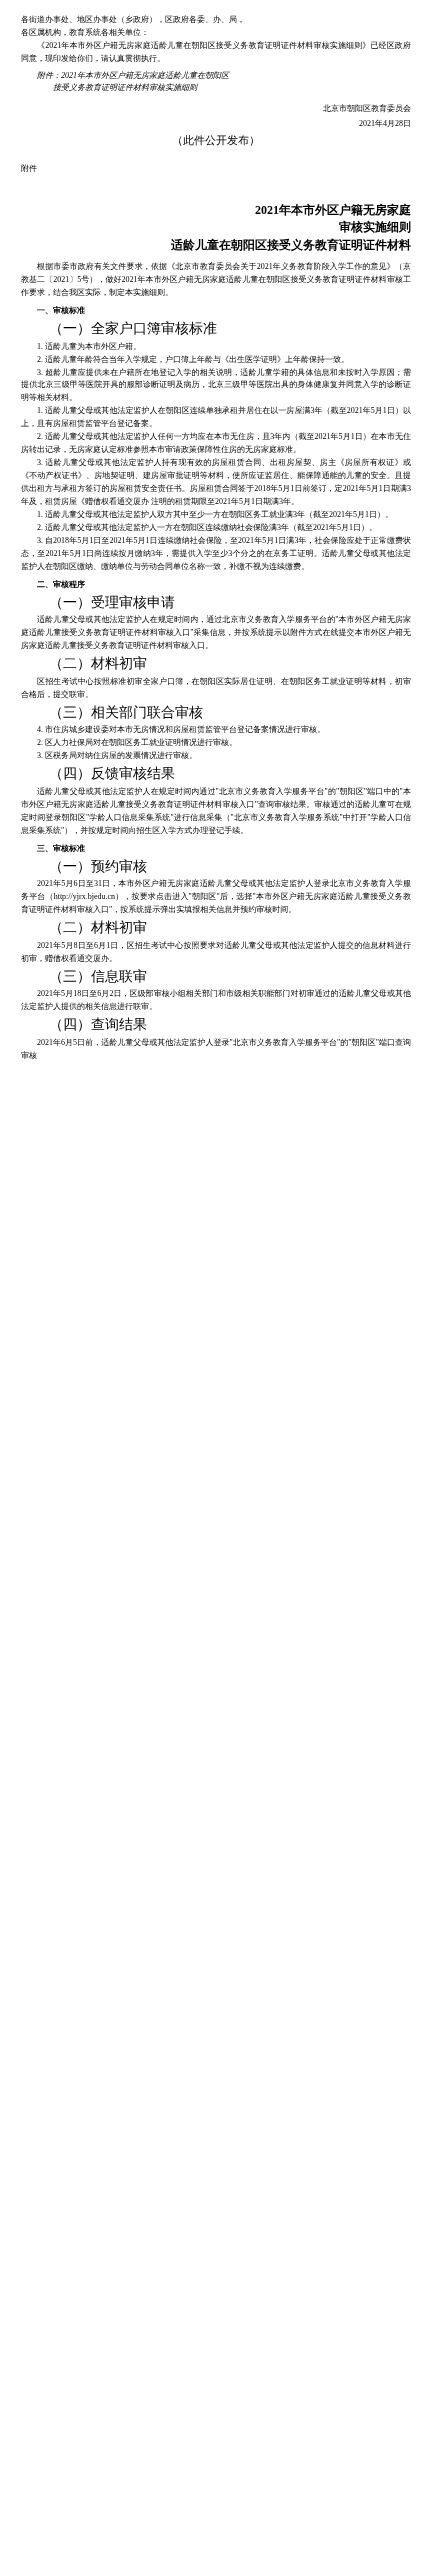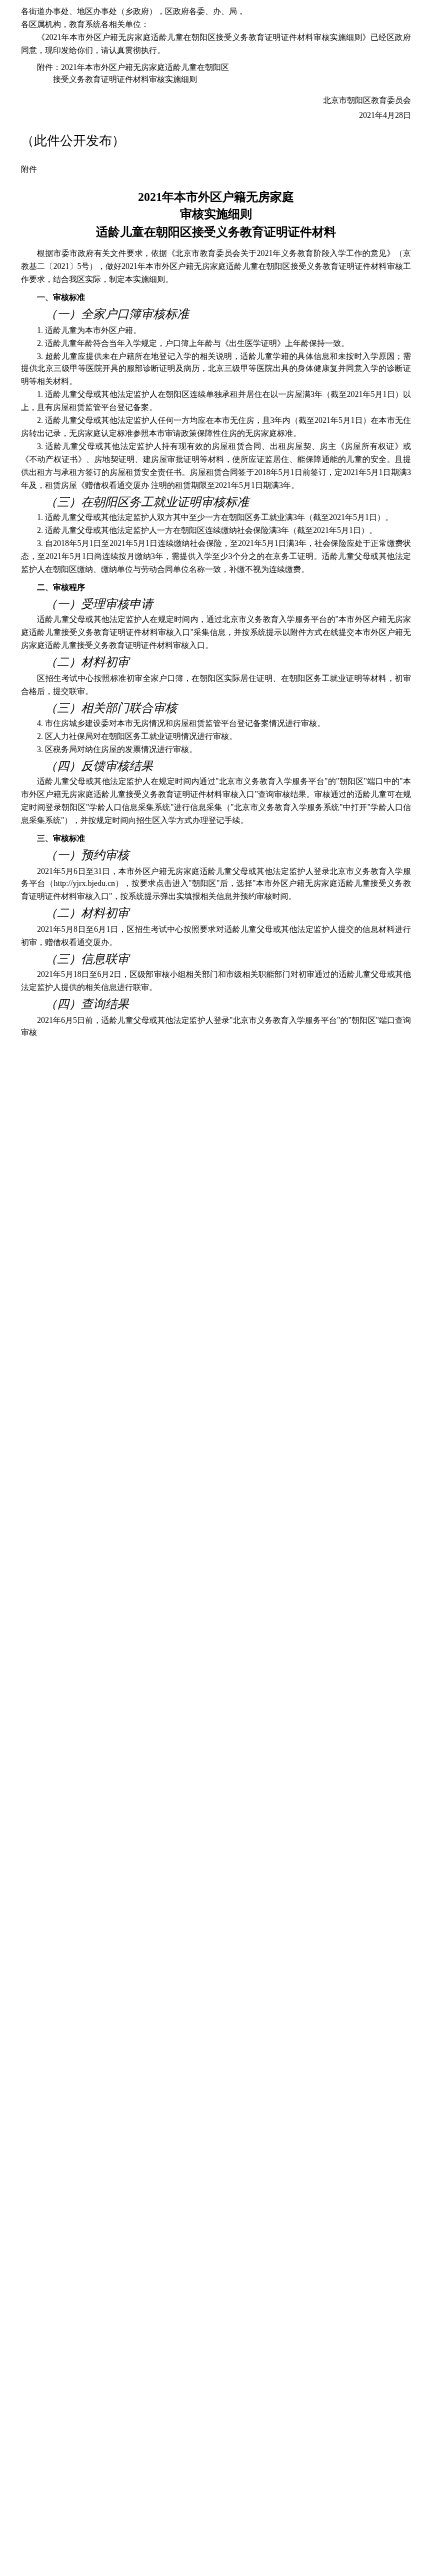--- a/index.html
+++ b/index.html
@@ -8,30 +8,31 @@
     background: #ffffff;
   }
   body {
     width: 432px;
     font-family: "Liberation Serif", "DejaVu Serif", serif;
     color: #000000;
   }
   .page {
     width: 432px;
     box-sizing: border-box;
-    padding: 6px 21px 18px 21px;
+    padding: 14px 21px 18px 21px;
   }
   p {
     margin: 0;
     font-size: 8px;
     line-height: 1.62;
     text-align: justify;
   }
   .indent {
     text-indent: 2em;
+    font-style: italic;
   }
   .noindent {
     text-indent: 0;
   }
   .right {
     text-align: right;
     text-indent: 0;
     margin-top: 2px;
   }
   .gap-sm { margin-top: 3.7px; }
@@ -43,51 +44,50 @@
     line-height: 1.62;
   }
 
   .attach-label {
     font-size: 8px;
     font-weight: normal;
     text-indent: 0;
     margin-top: 13.4px;
   }
   .pub-note {
-    text-align: left;
-    font-size: 13px;
+    text-align: center;
+    font-size: 11px;
     text-indent: 0;
-    margin-top: 7px;
+    margin-top: 1px;
     margin-bottom: 3.7px;
   }
 
   .doc-title {
-    text-align: center;
+    text-align: right;
     font-weight: bold;
     font-size: 12px;
     line-height: 1.45;
     text-indent: 0;
-    margin-top: 12px;
+    margin-top: 26px;
   }
   .doc-title .line {
     display: block;
   }
 
   .sec-head {
     font-size: 8px;
     font-weight: bold;
     text-indent: 2em;
     line-height: 1.62;
     margin-top: 4.9px;
   }
   .sub-head {
-    font-size: 12px;
+    font-size: 14px;
     text-indent: 2em;
     line-height: 1.62;
-    font-style: italic;
   }
   .body-p {
     font-size: 8px;
     text-indent: 2em;
     line-height: 1.62;
     text-align: justify;
   }
 </style>
 </head>
 <body>
@@ -115,21 +115,20 @@
   <p class="body-p gap-md">根据市委市政府有关文件要求，依据《北京市教育委员会关于2021年义务教育阶段入学工作的意见》（京教基二〔2021〕5号），做好2021年本市外区户籍无房家庭适龄儿童在朝阳区接受义务教育证明证件材料审核工作要求，结合我区实际，制定本实施细则。</p>
 
   <p class="sec-head">一、审核标准</p>
   <p class="sub-head">（一）全家户口簿审核标准</p>
   <p class="body-p">1. 适龄儿童为本市外区户籍。</p>
   <p class="body-p">2. 适龄儿童年龄符合当年入学规定，户口簿上年龄与《出生医学证明》上年龄保持一致。</p>
   <p class="body-p">3. 超龄儿童应提供未在户籍所在地登记入学的相关说明，适龄儿童学籍的具体信息和未按时入学原因；需提供北京三级甲等医院开具的服部诊断证明及病历，北京三级甲等医院出具的身体健康复并同意入学的诊断证明等相关材料。</p>
   <p class="body-p">1. 适龄儿童父母或其他法定监护人在朝阳区连续单独承租并居住在以一房屋满3年（截至2021年5月1日）以上，且有房屋租赁监管平台登记备案。</p>
   <p class="body-p">2. 适龄儿童父母或其他法定监护人任何一方均应在本市无住房，且3年内（截至2021年5月1日）在本市无住房转出记录，无房家庭认定标准参照本市审请政策保障性住房的无房家庭标准。</p>
   <p class="body-p">3. 适龄儿童父母或其他法定监护人持有现有效的房屋租赁合同、出租房屋契、房主《房屋所有权证》或《不动产权证书》、房地契证明、建房屋审批证明等材料，使所应证监居住、能保障通能的儿童的安全。且提供出租方与承租方签订的房屋租赁安全责任书。房屋租赁合同签于2018年5月1日前签订，定2021年5月1日期满3年及，租赁房屋《赠借权看通交厦办 注明的租赁期限至2021年5月1日期满3年。</p>
-  <p class="sub-head">（三）在朝阳区务工就业证明审核标准</p>
   <p class="body-p">1. 适龄儿童父母或其他法定监护人双方其中至少一方在朝阳区务工就业满3年（截至2021年5月1日）。</p>
   <p class="body-p">2. 适龄儿童父母或其他法定监护人一方在朝阳区连续缴纳社会保险满3年（截至2021年5月1日）。</p>
   <p class="body-p">3. 自2018年5月1日至2021年5月1日连续缴纳社会保险，至2021年5月1日满3年，社会保险应处于正常缴费状态，至2021年5月1日尚连续按月缴纳3年，需提供入学至少3个分之的在京务工证明。适龄儿童父母或其他法定监护人在朝阳区缴纳、缴纳单位与劳动合同单位名称一致，补缴不视为连续缴费。</p>
 
   <p class="sec-head">二、审核程序</p>
   <p class="sub-head">（一）受理审核申请</p>
   <p class="body-p">适龄儿童父母或其他法定监护人在规定时间内，通过北京市义务教育入学服务平台的"本市外区户籍无房家庭适龄儿童接受义务教育证明证件材料审核入口"采集信息，并按系统提示以附件方式在线提交本市外区户籍无房家庭适龄儿童接受义务教育证明证件材料审核入口。</p>
   <p class="sub-head">（二）材料初审</p>
   <p class="body-p">区招生考试中心按照标准初审全家户口簿，在朝阳区实际居住证明、在朝阳区务工就业证明等材料，初审合格后，提交联审。</p>
   <p class="sub-head">（三）相关部门联合审核</p>

